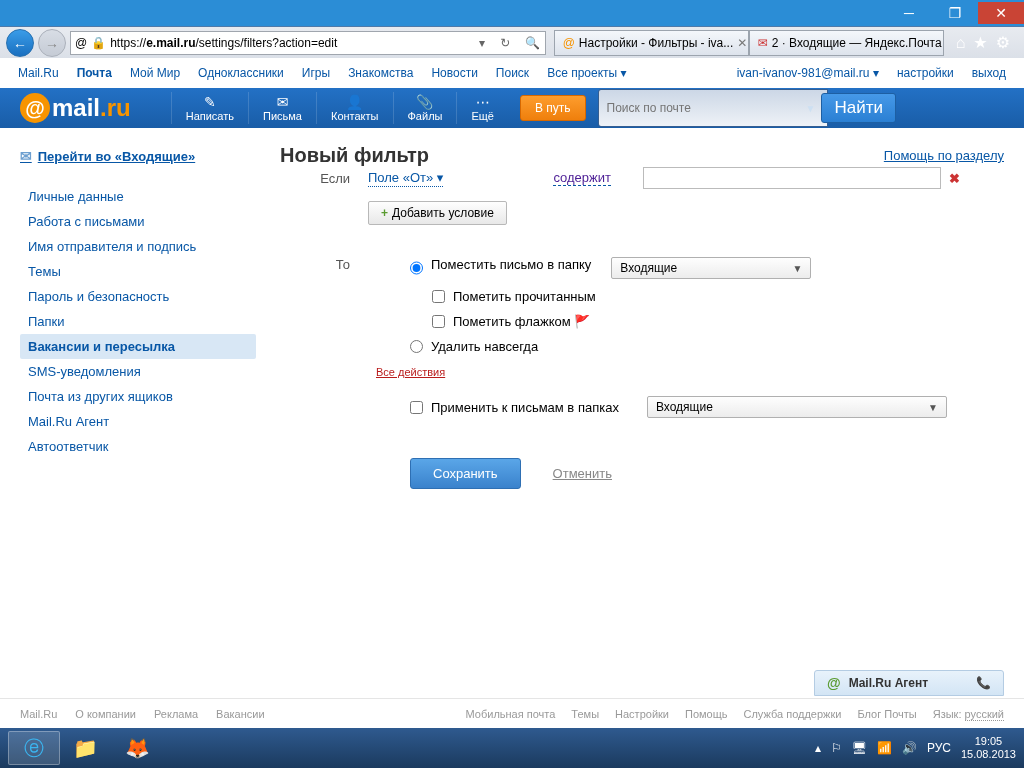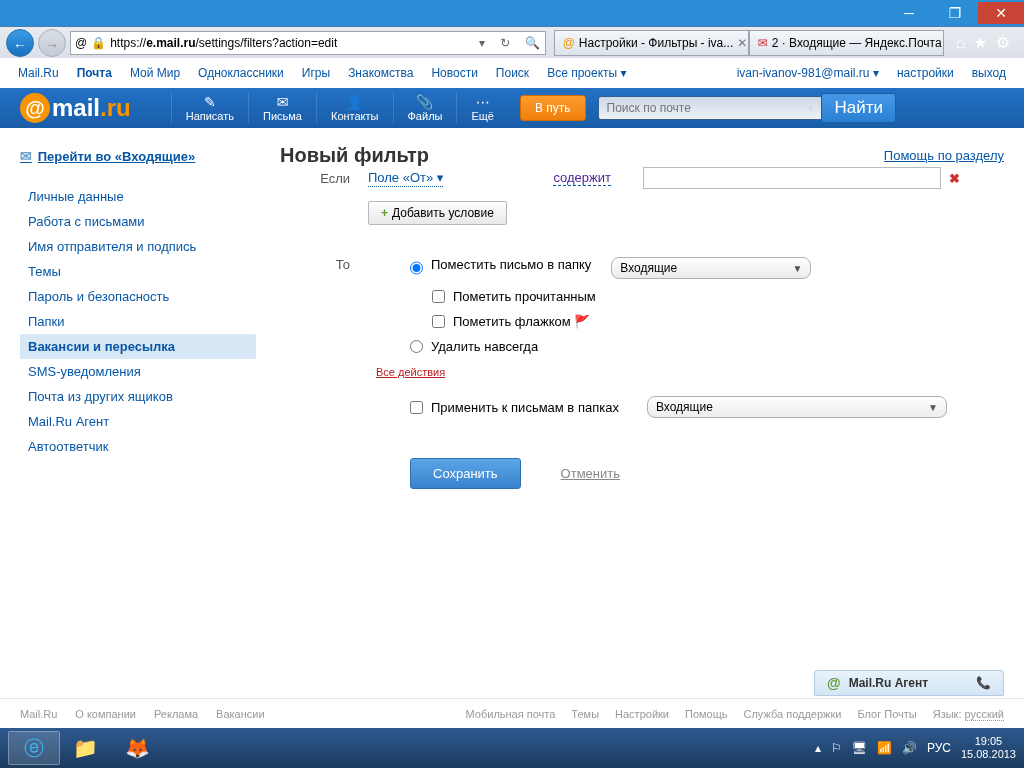--- a/index.html
+++ b/index.html
@@ -24,21 +24,21 @@
 .topnav .right{margin-left:auto;display:flex;gap:18px;align-items:center}
 .bluehdr{height:40px;background:linear-gradient(#2371c5,#195da7);display:flex;align-items:center;padding:0 20px;color:#fff}
 .logo{display:flex;align-items:center;font-size:24px;font-weight:bold}
 .logo .at{background:#f79400;color:#fff;width:30px;height:30px;border-radius:50%;display:inline-flex;align-items:center;justify-content:center;margin-right:2px;font-size:20px}
 .logo .mail{color:#fff}.logo .ru{color:#f79400}
 .toolbar{display:flex;gap:0;margin-left:40px}
 .tool{display:flex;flex-direction:column;align-items:center;padding:2px 14px;font-size:11px;border-left:1px solid rgba(255,255,255,0.15);cursor:pointer}
 .tool .ico{font-size:14px;height:16px}
 .btn-orange{background:linear-gradient(#fd9d2e,#ef7f0c);border:1px solid #d66800;padding:5px 14px;border-radius:3px;color:#fff;font-size:12px;margin-left:12px;cursor:pointer}
 .search-mail{margin-left:12px;display:flex}
-.search-mail input{width:230px;height:24px;border:1px solid #355e91;border-radius:3px 0 0 3px;padding:0 8px;font-size:12px;background:linear-gradient(#ccd7e6,#eef2f7)}
+.search-mail input{width:230px;height:38px;border:1px solid #355e91;border-radius:3px 0 0 3px;padding:0 8px;font-size:12px;background:linear-gradient(#ccd7e6,#eef2f7)}
 .btn-blue2{background:linear-gradient(#4699e8,#2a7fd3);border:1px solid #1d5fa3;padding:4px 12px;border-radius:3px;color:#fff;font-size:17px;margin-left:6px;cursor:pointer}
 .main{display:flex;padding:16px 20px;gap:24px}
 .sidebar{width:236px;font-size:13px}
 .sidebar .inbox-link{color:#0857a6;font-weight:bold;text-decoration:underline;padding:4px 0;display:flex;align-items:center;gap:6px;margin-bottom:16px}
 .sidebar .env{color:#6ea0d0;font-size:14px}
 .sidebar ul{list-style:none}
 .sidebar li{padding:5px 8px;color:#0857a6;cursor:pointer}
 .sidebar li.active{background:#d8e7f5;font-weight:bold;color:#0857a6;border-radius:2px}
 .pane{flex:1}
 .pane h1{font-size:20px;color:#333;font-weight:bold;margin-bottom:0;display:flex;align-items:center}
@@ -48,27 +48,27 @@
 .from-dd{color:#0857a6;border-bottom:1px dotted #0857a6;cursor:pointer;padding-bottom:1px}
 .contains{color:#4c1d95;border-bottom:1px dashed #0857a6;margin-left:110px;cursor:pointer}
 .cond-input{margin-left:32px;width:298px;height:22px;border:1px solid #bbb;padding:0 4px}
 .del-x{color:#c33;margin-left:8px;font-weight:bold;cursor:pointer}
 .add-cond{margin-left:88px;background:linear-gradient(#fefefe,#e8e8e8);border:1px solid #b8b8b8;padding:4px 12px;font-size:12px;cursor:pointer;border-radius:2px}
 .add-cond .plus{color:#5a9b30;font-weight:bold;margin-right:4px}
 .to-block{margin-top:32px}
 .opt{display:flex;margin-bottom:10px;margin-left:130px}
 .opt.first{margin-left:0}
 .opt input[type=radio],.opt input[type=checkbox]{margin-right:8px}
-.select{background:linear-gradient(#fefefe,#ececec);border:1px solid #b0b0b0;padding:3px 8px;border-radius:8px;display:inline-flex;align-items:center;min-width:200px;font-size:12px;cursor:pointer}
+.select{background:linear-gradient(#fefefe,#ececec);border:1px solid #b0b0b0;padding:3px 8px;border-radius:2px;display:inline-flex;align-items:center;min-width:200px;font-size:12px;cursor:pointer}
 .select .arr{margin-left:auto;color:#555;font-size:10px}
 .select.wide{min-width:300px}
 .all-actions{color:#b91c1c;text-decoration:underline;margin-left:96px;font-size:11px;cursor:pointer;display:inline-block;margin-bottom:18px}
 .apply-row{display:flex;align-items:center;margin-left:130px;margin-bottom:40px}
 .apply-row .select{margin-left:28px}
-.btns{margin-left:130px;display:flex;align-items:center;gap:40px}
+.btns{margin-left:130px;display:flex;align-items:center;gap:32px}
 .save-btn{background:linear-gradient(#5aa6e8,#3a82cc);border:1px solid #2e6fb3;color:#fff;padding:7px 22px;border-radius:3px;font-size:13px;cursor:pointer}
 .cancel{color:#888;text-decoration:underline;cursor:pointer;font-size:13px}
 .agent-bar{position:absolute;right:20px;bottom:72px;background:linear-gradient(#e8f2fb,#d3e5f5);border:1px solid #b4cce3;padding:4px 12px;display:flex;align-items:center;gap:8px;font-size:12px;color:#333;border-radius:3px 3px 0 0;min-width:190px}
 .agent-bar .at2{color:#5a9b30;font-weight:bold;font-size:14px}
 .agent-bar .phone{margin-left:auto;color:#5f87b3}
 .footer{position:absolute;bottom:40px;left:0;right:0;height:30px;background:#fff;border-top:1px solid #e5e5e5;display:flex;align-items:center;padding:0 20px;font-size:11px;color:#999;gap:18px}
 .footer .right{margin-left:auto;display:flex;gap:16px}
 .footer .lang{color:#999;border-bottom:1px dotted #999}
 .taskbar{position:absolute;bottom:0;left:0;right:0;height:40px;background:linear-gradient(#2f5a8f,#1b3a5e);display:flex;align-items:center;padding:0 8px}
 .task-item{width:52px;height:34px;display:flex;align-items:center;justify-content:center;border:1px solid transparent;border-radius:2px}

